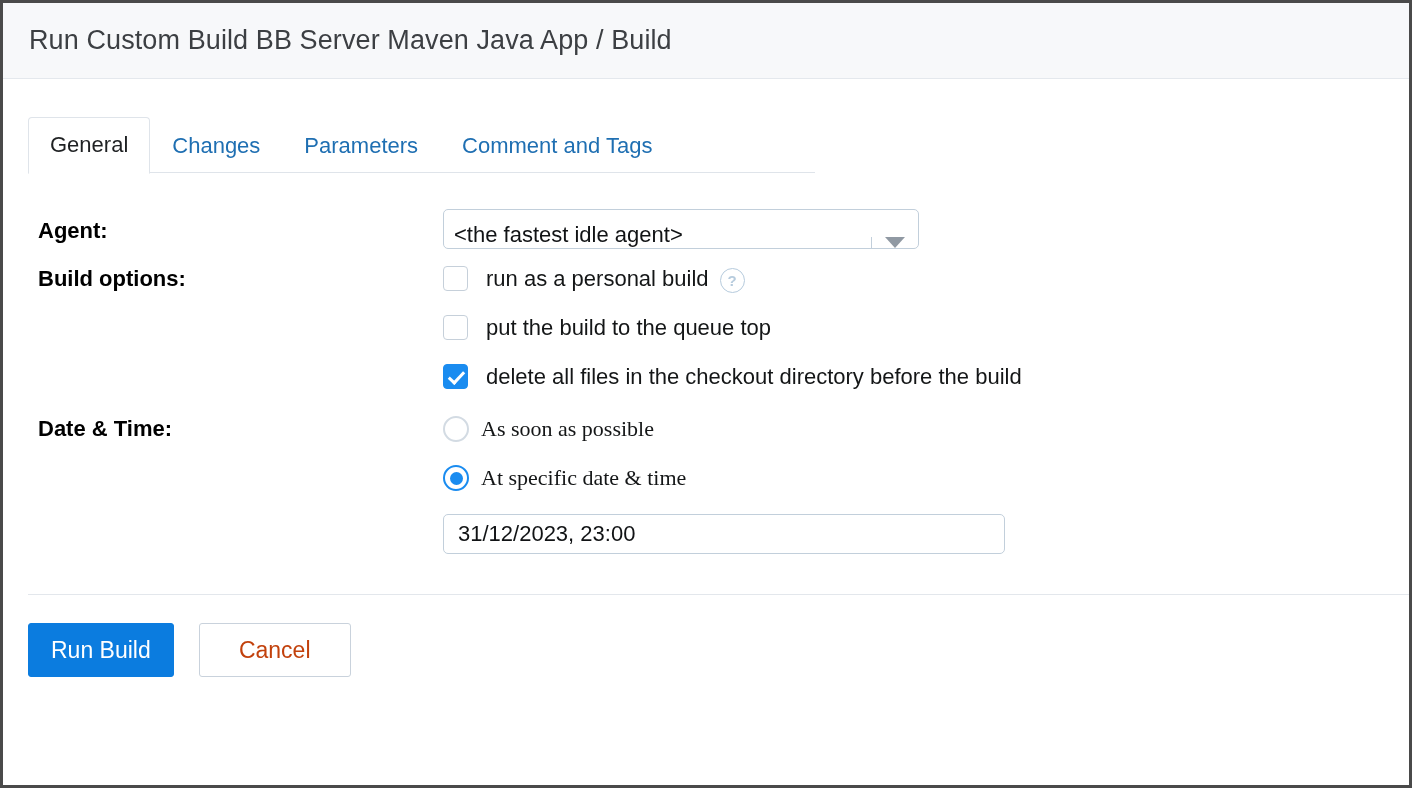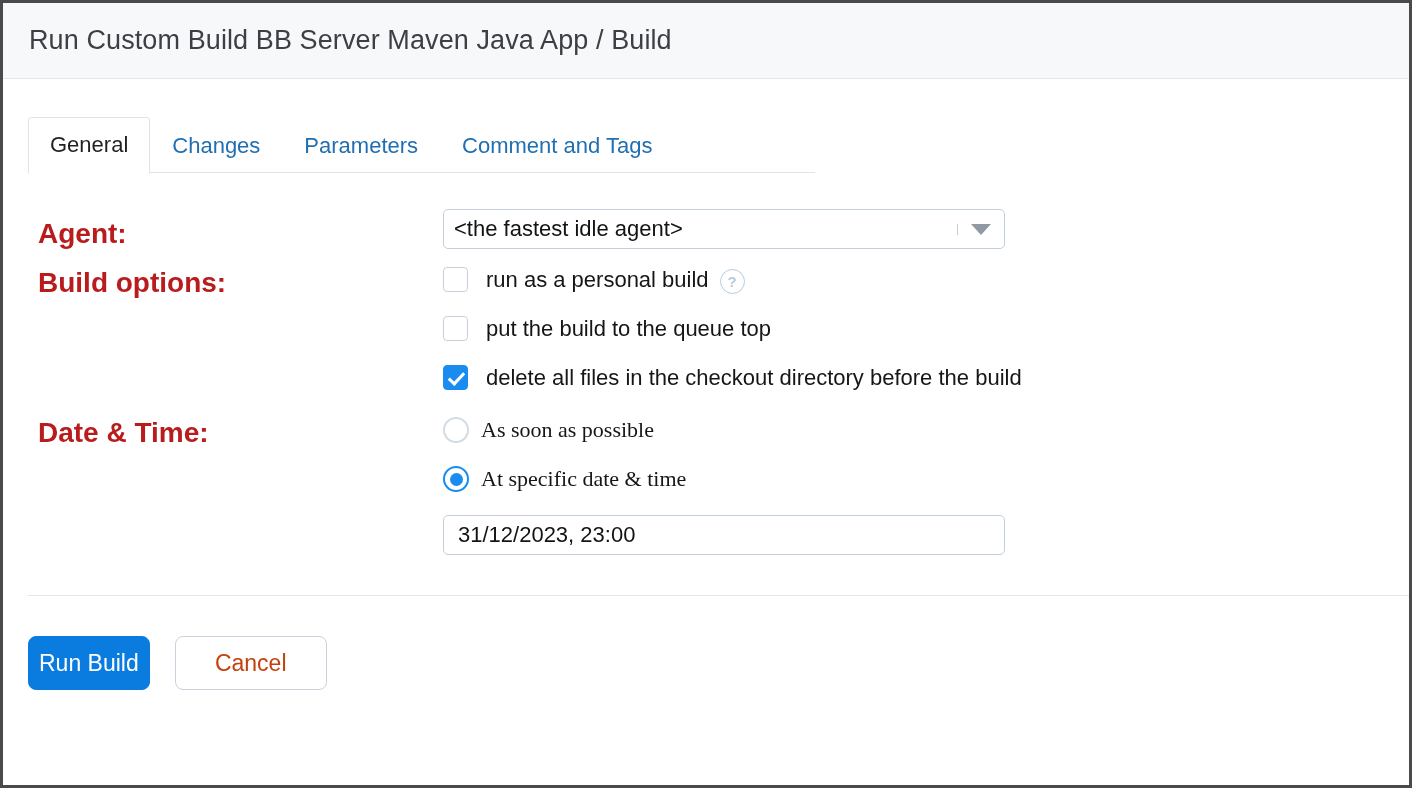--- a/index.html
+++ b/index.html
@@ -87,39 +87,39 @@
     padding: 36px 0 0 0;
   }
   .row {
     display: flex;
     align-items: flex-start;
   }
   .row-label {
     width: 440px;
     padding-left: 35px;
     box-sizing: border-box;
-    font-size: 28px;
+    font-size: 22px;
     font-weight: bold;
-    color: #b91c1c;
+    color: #000000;
     flex: 0 0 440px;
   }
   .row-field {
     flex: 1 1 auto;
     min-width: 0;
   }
 
   
   .agent-row { margin-bottom: 17px; }
   .agent-row .row-label { padding-top: 9px; }
   .select {
-    width: 562px;
+    width: 476px;
     height: 40px;
     box-sizing: border-box;
     display: flex;
-    align-items: center;
+    align-items: flex-end;
     border: 1px solid #c2cfdb;
     border-radius: 5px;
     background: #ffffff;
     cursor: pointer;
   }
   .select-value {
     flex: 1 1 auto;
     display: flex;
     align-items: center;
     padding: 0 10px;
@@ -255,29 +255,28 @@
   }
   .footer {
     padding: 28px 0 0 25px;
     display: flex;
     align-items: center;
     gap: 25px;
   }
   .btn {
     font-family: "Liberation Sans", sans-serif;
     font-size: 23px;
-    border-radius: 8px;
+    border-radius: 3px;
     cursor: pointer;
     box-sizing: border-box;
     height: 54px;
     display: inline-flex;
     align-items: center;
     justify-content: center;
-    padding: 0 10px;
-    margin-top: 12px;
+    padding: 0 22px;
   }
   .btn-primary {
     background: #0b7cdf;
     border: 1px solid #0b7cdf;
     color: #ffffff;
   }
   .btn-secondary {
     background: #ffffff;
     border: 1px solid #c9d2dc;
     color: #c2410c;

